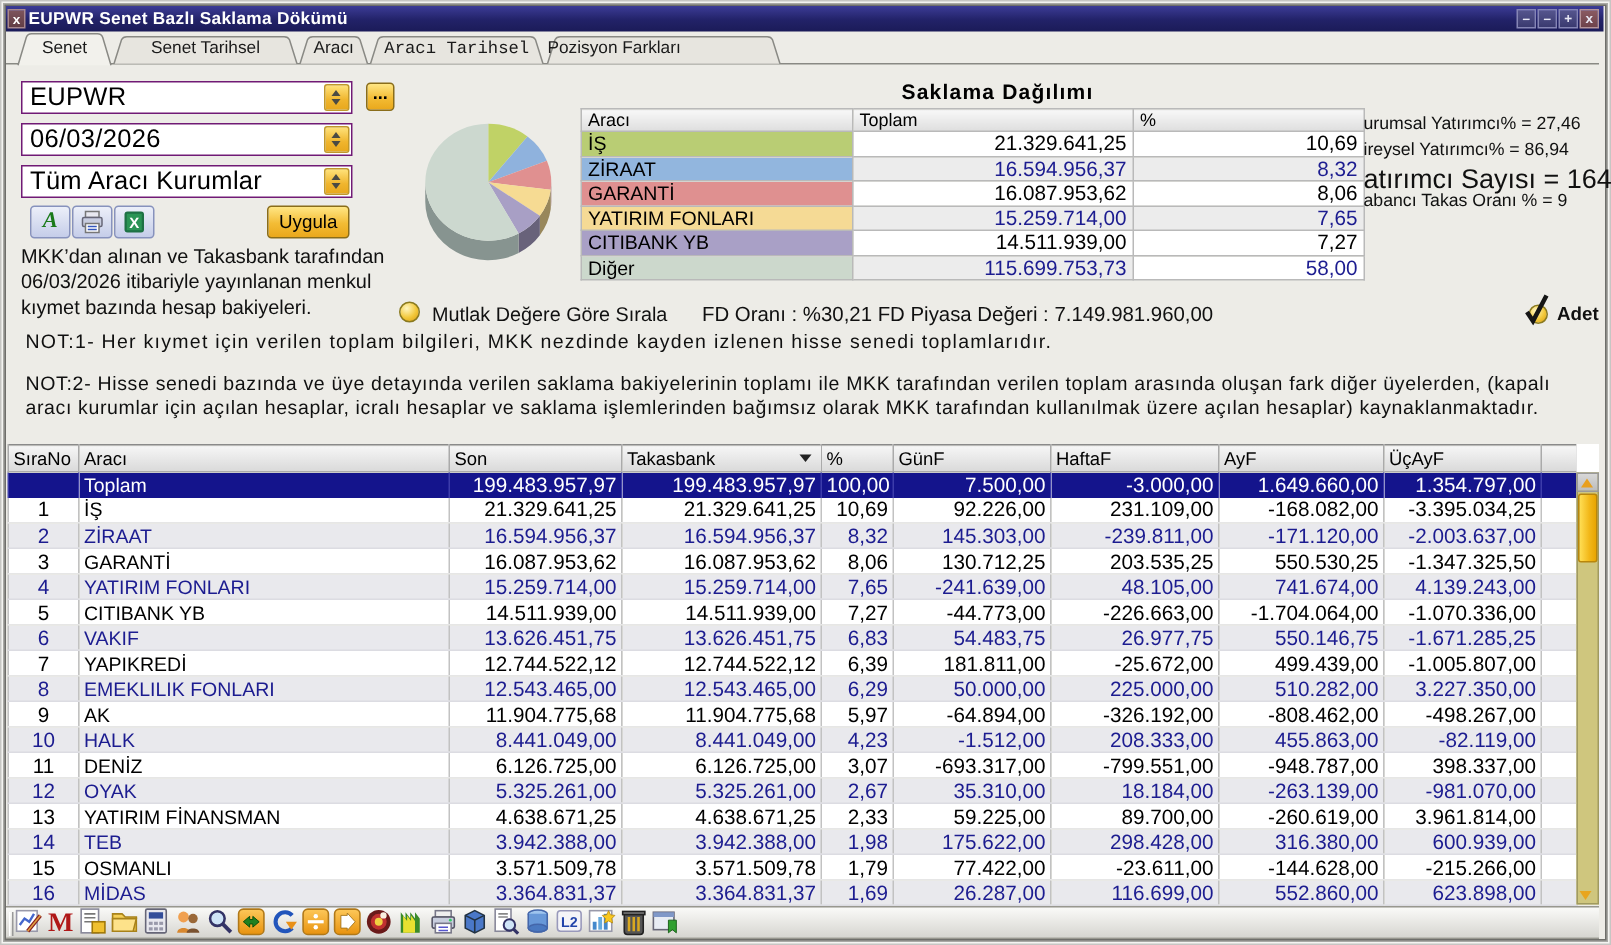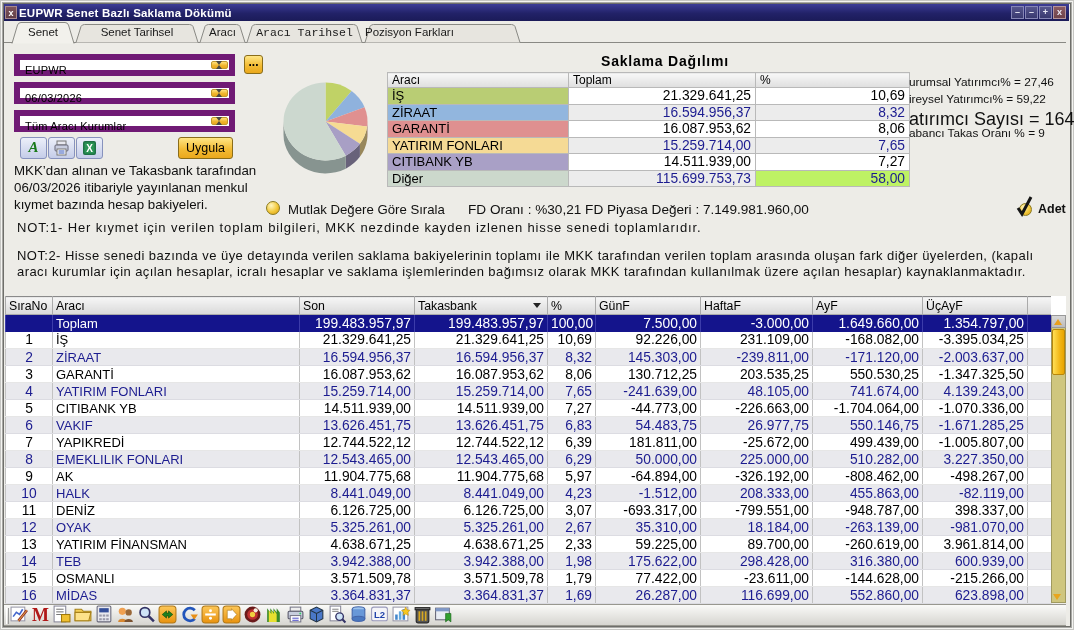--- a/index.html
+++ b/index.html
@@ -16,21 +16,21 @@
   background:linear-gradient(to bottom,#7d545c,#623e46); border:1px solid #a8888e;
   color:#fff; font-size:9px; font-weight:bold; line-height:12px; text-align:center; }
 #title { color:#fff; font-size:11.5px; font-weight:bold; margin-left:15px; letter-spacing:0.2px; }
 #winbtns { position:absolute; right:3px; top:2px; display:flex; gap:1px; }
 #winbtns div { width:13px; height:13px; border:1px solid #8585b5;
   background:linear-gradient(to bottom,#55558d,#3a3a70); color:#e8e8f4;
   font-size:9px; font-weight:bold; line-height:11px; text-align:center; }
 #winbtns div.cl { background:linear-gradient(to bottom,#8a5a62,#6e434b); border-color:#b5949a; }
 
 .combo { position:absolute; left:14px; width:221px; height:22px; background:#fff;
-  border:6px solid #701a75; font-size:11px; letter-spacing:0.2px; color:#000; line-height:20px; padding-left:5px; }
+  border:1px solid #701a75; font-size:17px; letter-spacing:0.2px; color:#000; line-height:20px; padding-left:5px; }
 .combo .spin { position:absolute; right:1px; top:1px; bottom:1px; width:17px; border-radius:2px;
   background:linear-gradient(to bottom,#ffe27a,#f0b52d 60%,#e8a81e);
   border:1px solid #c0982a; }
 .combo .spin:before { content:""; position:absolute; left:4px; top:3px;
   border-left:3.5px solid transparent; border-right:3.5px solid transparent; border-bottom:4.5px solid #4a4a44; }
 .combo .spin:after { content:""; position:absolute; left:4px; bottom:3px;
   border-left:3.5px solid transparent; border-right:3.5px solid transparent; border-top:4.5px solid #4a4a44; }
 .ybtn { position:absolute; background:linear-gradient(to bottom,#ffe684,#f3bc35 55%,#eaa81c);
   border:1px solid #8a6d1a; border-radius:3px; text-align:center; color:#000; }
 .sbtn { position:absolute; width:27px; height:22px;
@@ -176,27 +176,27 @@
         <td class="num" style="background:#ececec;">7,65</td>
       </tr>
 <tr>
         <td style="background:#a9a0c6;">CITIBANK YB</td>
         <td class="num" style="background:#fff;">14.511.939,00</td>
         <td class="num" style="background:#fff;">7,27</td>
       </tr>
 <tr class="nvy">
         <td style="background:#ccd8cc; color:#000;">Diğer</td>
         <td class="num" style="background:#ececec;">115.699.753,73</td>
-        <td class="num" style="background:#bef264;">58,00</td>
+        <td class="num" style="background:#ffffff;">58,00</td>
       </tr>
 </tbody>
   </table>
 
 <div class="txt" style="left:909px; top:75px; font-size:11.8px;text-align:right;">urumsal Yatırımcı% = 27,46</div>
-<div class="txt" style="left:909px; top:92px; font-size:11.8px;">ireysel Yatırımcı% = 59,22</div>
+<div class="txt" style="left:909px; top:92px; font-size:11.8px;">ireysel Yatırımcı% = 86,94</div>
 <div class="txt" style="left:909px; top:109px; font-size:18px;">atırımcı Sayısı = 164.189</div>
 <div class="txt" style="left:909px; top:126px; font-size:11.8px;">abancı Takas Oranı % = 9</div>
 
 <div class="abs" style="left:266px; top:201px; width:14px; height:14px; border-radius:50%;
  background:radial-gradient(circle at 35% 30%,#fff6c0,#f2c83a 55%,#d89a10); border:1px solid #8a7a20;"></div>
 <div class="txt" style="left:288px; top:202px; font-size:13.2px;">Mutlak Değere Göre Sırala</div>
 <div class="txt" style="left:468px; top:202px; font-size:13.6px;">FD Oranı : %30,21 FD Piyasa Değeri : 7.149.981.960,00</div>
 <div class="abs" style="left:1019px; top:203px; width:13px; height:13px; border-radius:50%;
  background:radial-gradient(circle at 35% 30%,#fff6c0,#f2c83a 55%,#d89a10); border:1px solid #8a7a20;"></div>
 <svg class="abs" style="left:1014px; top:193px;" width="22" height="24" viewBox="0 0 22 24">

